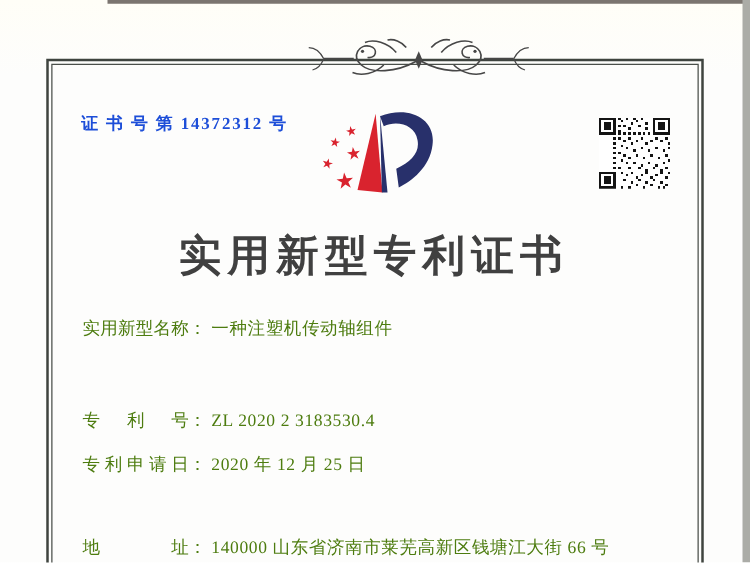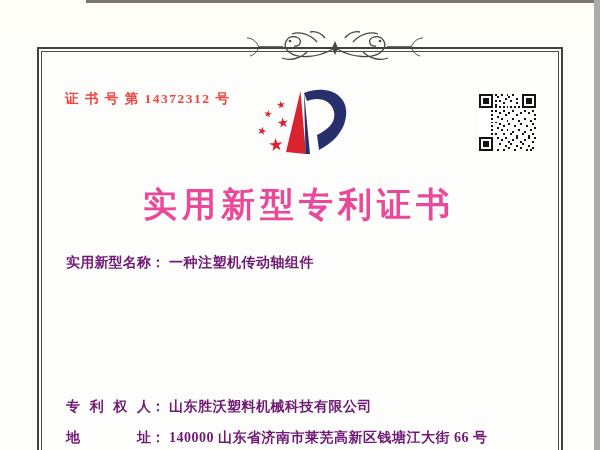--- a/index.html
+++ b/index.html
@@ -7,26 +7,26 @@
        font-family:"Liberation Serif","DejaVu Serif",serif;}
   .stage{position:relative;width:600px;height:450px;overflow:hidden;}
   .paper{position:absolute;inset:0;background:linear-gradient(180deg,#fffef7 0px,#fdfdfc 60px,#fdfdfc 100%);}
   .photo-edge-top{position:absolute;left:86px;top:0;width:514px;height:3px;background:#5a524d;opacity:.8;}
   .photo-edge-right{position:absolute;left:594px;top:0;width:6px;height:450px;background:#abaca7;}
   .frame-outer{position:absolute;left:37px;top:47px;width:522px;height:420px;
                border:2px solid #3f443f;}
   .frame-inner{position:absolute;left:2px;top:2px;right:2px;bottom:-4px;border:1px solid #4a4f4a;}
   .ornament{position:absolute;left:245px;top:28px;width:180px;height:40px;}
   .cert-number{position:absolute;left:65px;top:90px;font-size:13.5px;letter-spacing:1.5px;
-               color:#ef4444;font-weight:600;}
+               color:#1d4ed8;font-weight:600;}
   .logo{position:absolute;left:230px;top:88px;width:140px;height:74px;}
   .qr{position:absolute;left:479px;top:94px;width:57px;height:57px;}
   .title{position:absolute;left:37px;top:182px;width:524px;text-align:center;
-         font-size:34px;font-weight:bold;letter-spacing:5px;color:#ec4899;}
-  .field-row{position:absolute;left:66px;font-size:14px;color:#701a75;white-space:nowrap;font-weight:700;}
+         font-size:34px;font-weight:bold;letter-spacing:5px;color:#404040;}
+  .field-row{position:absolute;left:66px;font-size:14px;color:#4d7c0f;white-space:nowrap;font-weight:400;}
   .flabel{display:inline-block;width:85px;text-align:justify;text-align-last:justify;vertical-align:bottom;}
   .fcolon{display:inline-block;}
   .fvalue{display:inline-block;margin-left:4px;letter-spacing:.5px;}
   .r1{top:254px}.r2{top:292px}.r3{top:328px}.r4{top:363px}.r5{top:398px}.r6{top:429px}
 </style>
 </head>
 <body>
 
 <div class="stage">
   <div class="paper"></div>
@@ -102,19 +102,22 @@
                M10,25h1v1h-1z M13,26h1v1h-1z M16,25h1v1h-1z M19,26h1v1h-1z M22,25h1v1h-1z M25,26h1v1h-1z M27,27h1v1h-1z
                M9,28h1v1h-1z M12,28h1v1h-1z M15,27h1v1h-1z M18,28h1v1h-1z M21,27h1v1h-1z M24,28h1v1h-1z M26,28h1v1h-1z"></path>
     </g>
   </svg>
 
   <div class="title">实用新型专利证书</div>
 
   <div class="field-row r1">
     <span class="flabel">实用新型名称</span><span class="fcolon">：</span><span class="fvalue">一种注塑机传动轴组件</span>
   </div>
-  <div class="field-row r5">
-    <span class="flabel">专利权人</span><span class="fcolon">：</span><span class="fvalue">山东胜沃塑料机械科技有限公司</span>
+  <div class="field-row r3">
+    <span class="flabel">专利号</span><span class="fcolon">：</span><span class="fvalue">ZL 2020 2 3183530.4</span>
+  </div>
+  <div class="field-row r4">
+    <span class="flabel">专利申请日</span><span class="fcolon">：</span><span class="fvalue">2020 年 12 月 25 日</span>
   </div>
   <div class="field-row r6">
     <span class="flabel">地址</span><span class="fcolon">：</span><span class="fvalue">140000 山东省济南市莱芜高新区钱塘江大街 66 号</span>
   </div>
 </div>
 
 </body></html>

